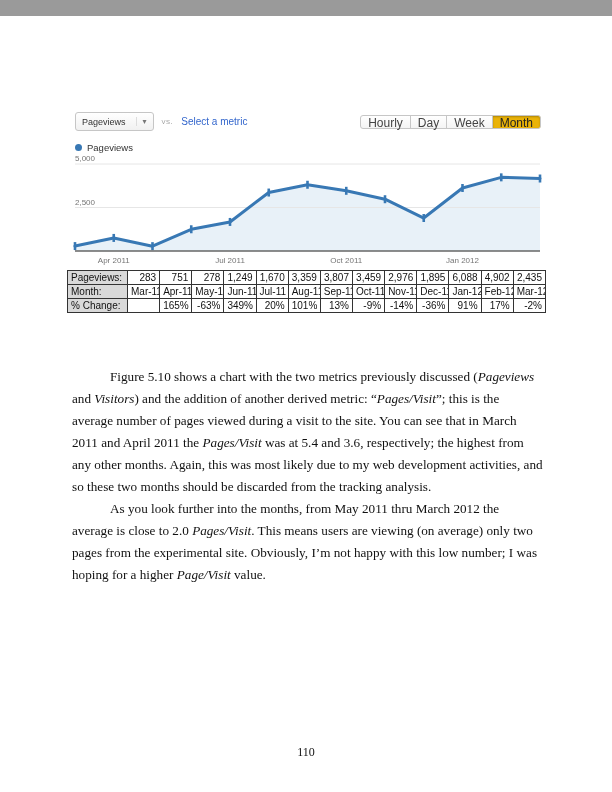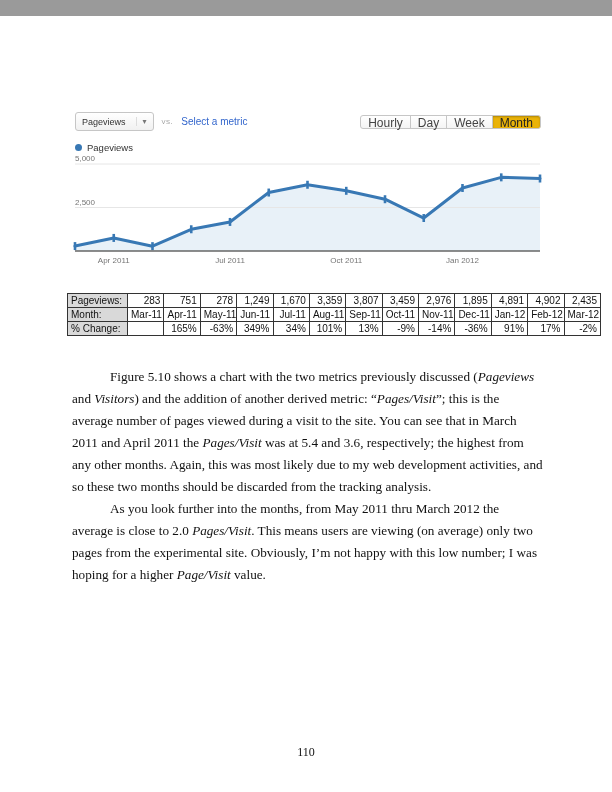--- a/index.html
+++ b/index.html
@@ -34,21 +34,21 @@
   .granularity button:last-child { border-radius:0 3px 3px 0; }
   .granularity button.selected {
     background:#eab308; box-shadow:inset 0 1px 2px rgba(0,0,0,.25); color:#222;
   }
   .chart-legend { display:flex; align-items:center; gap:5px; margin-top:9px; height:12px; }
   .legend-dot { width:7px; height:7px; border-radius:50%; background:#3878b4; }
   .legend-label { font-size:9.5px; color:#333; }
   .chart-svg { display:block; margin-top:0; overflow:visible; }
 
   
-  .metrics-table { position:absolute; left:67px; top:277px; width:534px;
+  .metrics-table { position:absolute; left:67px; top:254px; width:479px;
     border-collapse:collapse; font-family:"Liberation Sans", sans-serif;
     font-size:10px; color:#111; table-layout:fixed; }
   .metrics-table td {
     border:1px solid #333; padding:1px 3px; height:14px;
     text-align:right; white-space:nowrap; overflow:hidden; background:#fff;
   }
   .metrics-table td.row-label { background:#d9d9d9; text-align:left; width:60px; }
 
   
   .figure-caption { position:absolute; left:72px; top:312px; width:468px;
@@ -122,21 +122,21 @@
           <td>283</td>
           <td>751</td>
           <td>278</td>
           <td>1,249</td>
           <td>1,670</td>
           <td>3,359</td>
           <td>3,807</td>
           <td>3,459</td>
           <td>2,976</td>
           <td>1,895</td>
-          <td>4,891</td>
+          <td>6,088</td>
           <td>4,902</td>
           <td>2,435</td>
         </tr>
         <tr>
           <td class="row-label">Month:</td>
           <td>Mar-11</td>
           <td>Apr-11</td>
           <td>May-11</td>
           <td>Jun-11</td>
           <td>Jul-11</td>
@@ -148,21 +148,21 @@
           <td>Jan-12</td>
           <td>Feb-12</td>
           <td>Mar-12</td>
         </tr>
         <tr>
           <td class="row-label">% Change:</td>
           <td></td>
           <td>165%</td>
           <td>-63%</td>
           <td>349%</td>
-          <td>34%</td>
+          <td>20%</td>
           <td>101%</td>
           <td>13%</td>
           <td>-9%</td>
           <td>-14%</td>
           <td>-36%</td>
           <td>91%</td>
           <td>17%</td>
           <td>-2%</td>
         </tr>
       </tbody>

